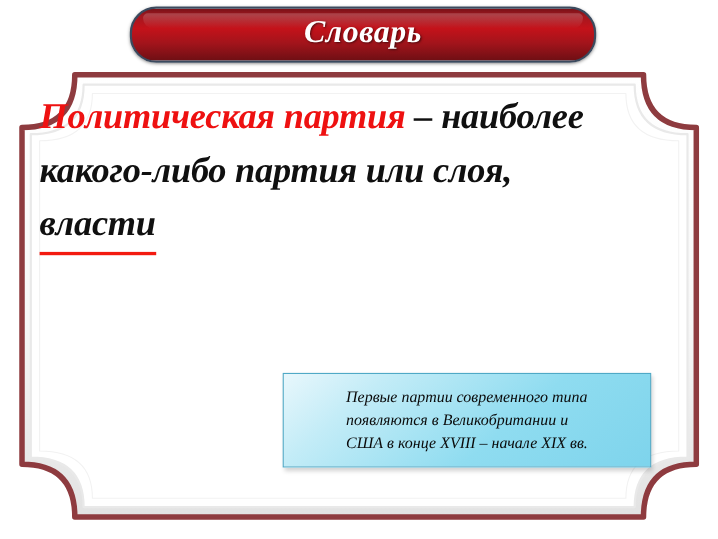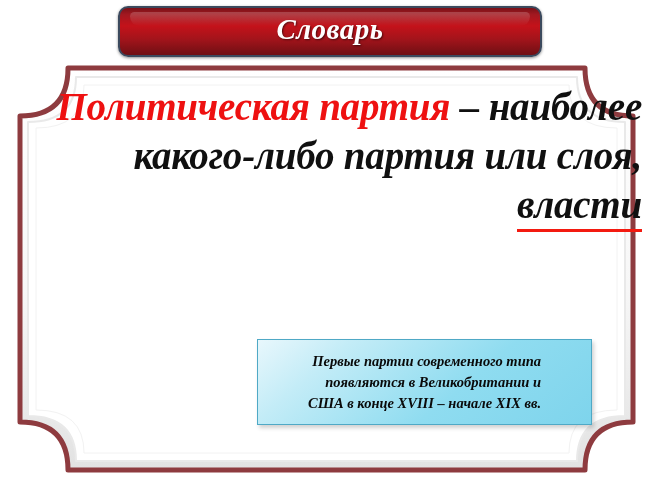--- a/index.html
+++ b/index.html
@@ -33,21 +33,21 @@
     z-index: 0;
   }
 
   
   #title-banner {
     position: absolute;
     left: 118px;
     top: 6px;
     width: 420px;
     height: 47px;
-    border-radius: 10px;
+    border-radius: 24px;
     background: linear-gradient(180deg,
                 #7a1118 0%,
                 #a21820 14%,
                 #c4121a 38%,
                 #a3141b 66%,
                 #6f0f14 100%);
     border: 2px solid #3b4a5e;
     box-shadow: 0 1px 3px rgba(0,0,0,.45);
     z-index: 6;
     overflow: hidden;
@@ -93,31 +93,30 @@
     left: 30px;
     top: 76px;
     width: 595px;
     height: 388px;
     z-index: 3;
   }
 
   
   #definition {
     position: absolute;
-    left: 24px;
+    left: 6px;
     top: 6px;
     width: 588px;
     font-family: "Liberation Serif", "DejaVu Serif", serif;
     font-style: italic;
     font-weight: bold;
-    font-size: 39px;
+    font-size: 33px;
     line-height: 49px;
     color: #101010;
     letter-spacing: -0.2px;
-    text-align: right;
   }
   #definition .term {
     color: #ee1111;
   }
   #definition .ul {
     position: relative;
     display: inline-block;
   }
   #definition .ul::after {
     content: "";
@@ -143,28 +142,28 @@
                 #7ed4ec 100%);
     border: 1px solid #4fa9c6;
     box-shadow: 2px 3px 4px rgba(0,0,0,.18);
     z-index: 5;
     display: flex;
     align-items: center;
     justify-content: center;
   }
   #callout-text {
     display: block;
-    text-align: right;
+    text-align: left;
     font-family: "Liberation Serif", "DejaVu Serif", serif;
     font-style: italic;
     font-size: 14.5px;
     line-height: 21px;
     color: #0a0a0a;
     padding: 0 10px;
-    font-weight: 700;
+    font-weight: 400;
   }
 </style>
 </head>
 <body>
 
 <div id="slide">
 
   <svg id="bg-art" viewBox="0 0 653 490" preserveAspectRatio="none" aria-hidden="true">
     <defs>
       <clipPath id="clipFrame">

